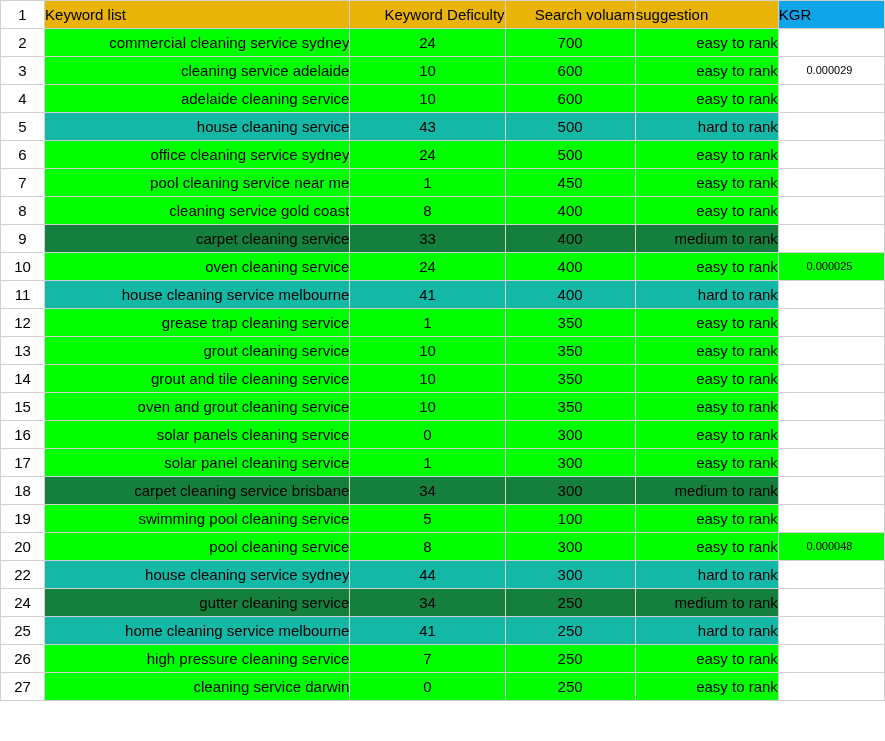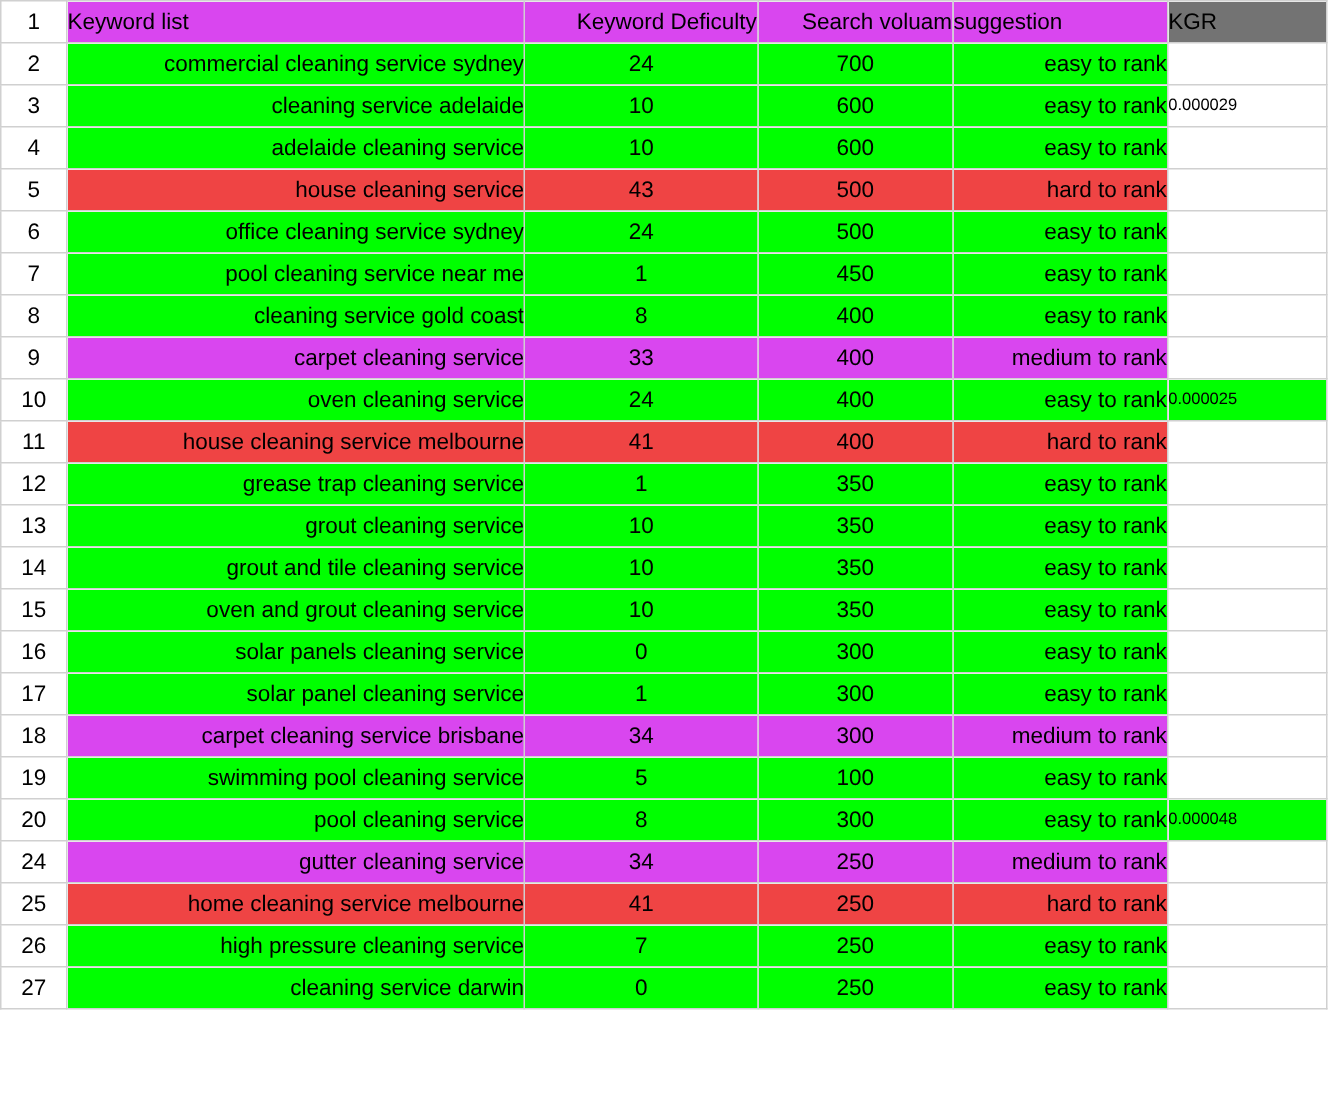--- a/index.html
+++ b/index.html
@@ -50,38 +50,38 @@
     border-right: 1px solid #c8c8c8;
     border-bottom: 1px solid #e4e4e4;
     border-left: none;
     border-top: none;
   }
   .cell {
     padding: 0 5px;
     line-height: 27px;
   }
   .cell.num { text-align: center; }
-  .cell.kgr { text-align: left; font-size: 11px; padding-right: 4px; }
+  .cell.kgr { text-align: center; font-size: 11px; padding-right: 4px; }
   .cell.left { text-align: right; }
 
   
   .hdr {
     font-weight: bold;
     color: #000000;
     line-height: 27px;
     padding: 0 5px;
   }
-  .hdr-cyan { background: #d946ef; }
-  .hdr-red { background: #737373; }
+  .hdr-cyan { background: #eab308; }
+  .hdr-red { background: #0ea5e9; }
   .hdr.num { text-align: right; }
 
   
   .f-green { background: #00ff00; }
-  .f-yellow { background: #d946ef; }
-  .f-salmon { background: #ef4444; }
+  .f-yellow { background: #15803d; }
+  .f-salmon { background: #14b8a6; }
   .f-white { background: #ffffff; }
 
   
   .kw { color: #000000; }
 </style>
 </head>
 <body>
 
 <div class="sheet">
   <table class="grid">
@@ -250,20 +250,28 @@
       </tr>
       <tr>
         <td class="rownum">20</td>
         <td class="cell left f-green kw">pool cleaning service</td>
         <td class="cell num f-green">8</td>
         <td class="cell num f-green">300</td>
         <td class="cell left f-green">easy to rank</td>
         <td class="cell kgr f-green">0.000048</td>
       </tr>
       <tr>
+        <td class="rownum">22</td>
+        <td class="cell left f-salmon kw">house cleaning service sydney</td>
+        <td class="cell num f-salmon">44</td>
+        <td class="cell num f-salmon">300</td>
+        <td class="cell left f-salmon">hard to rank</td>
+        <td class="cell kgr f-white"></td>
+      </tr>
+      <tr>
         <td class="rownum">24</td>
         <td class="cell left f-yellow kw">gutter cleaning service</td>
         <td class="cell num f-yellow">34</td>
         <td class="cell num f-yellow">250</td>
         <td class="cell left f-yellow">medium to rank</td>
         <td class="cell kgr f-white"></td>
       </tr>
       <tr>
         <td class="rownum">25</td>
         <td class="cell left f-salmon kw">home cleaning service melbourne</td>

